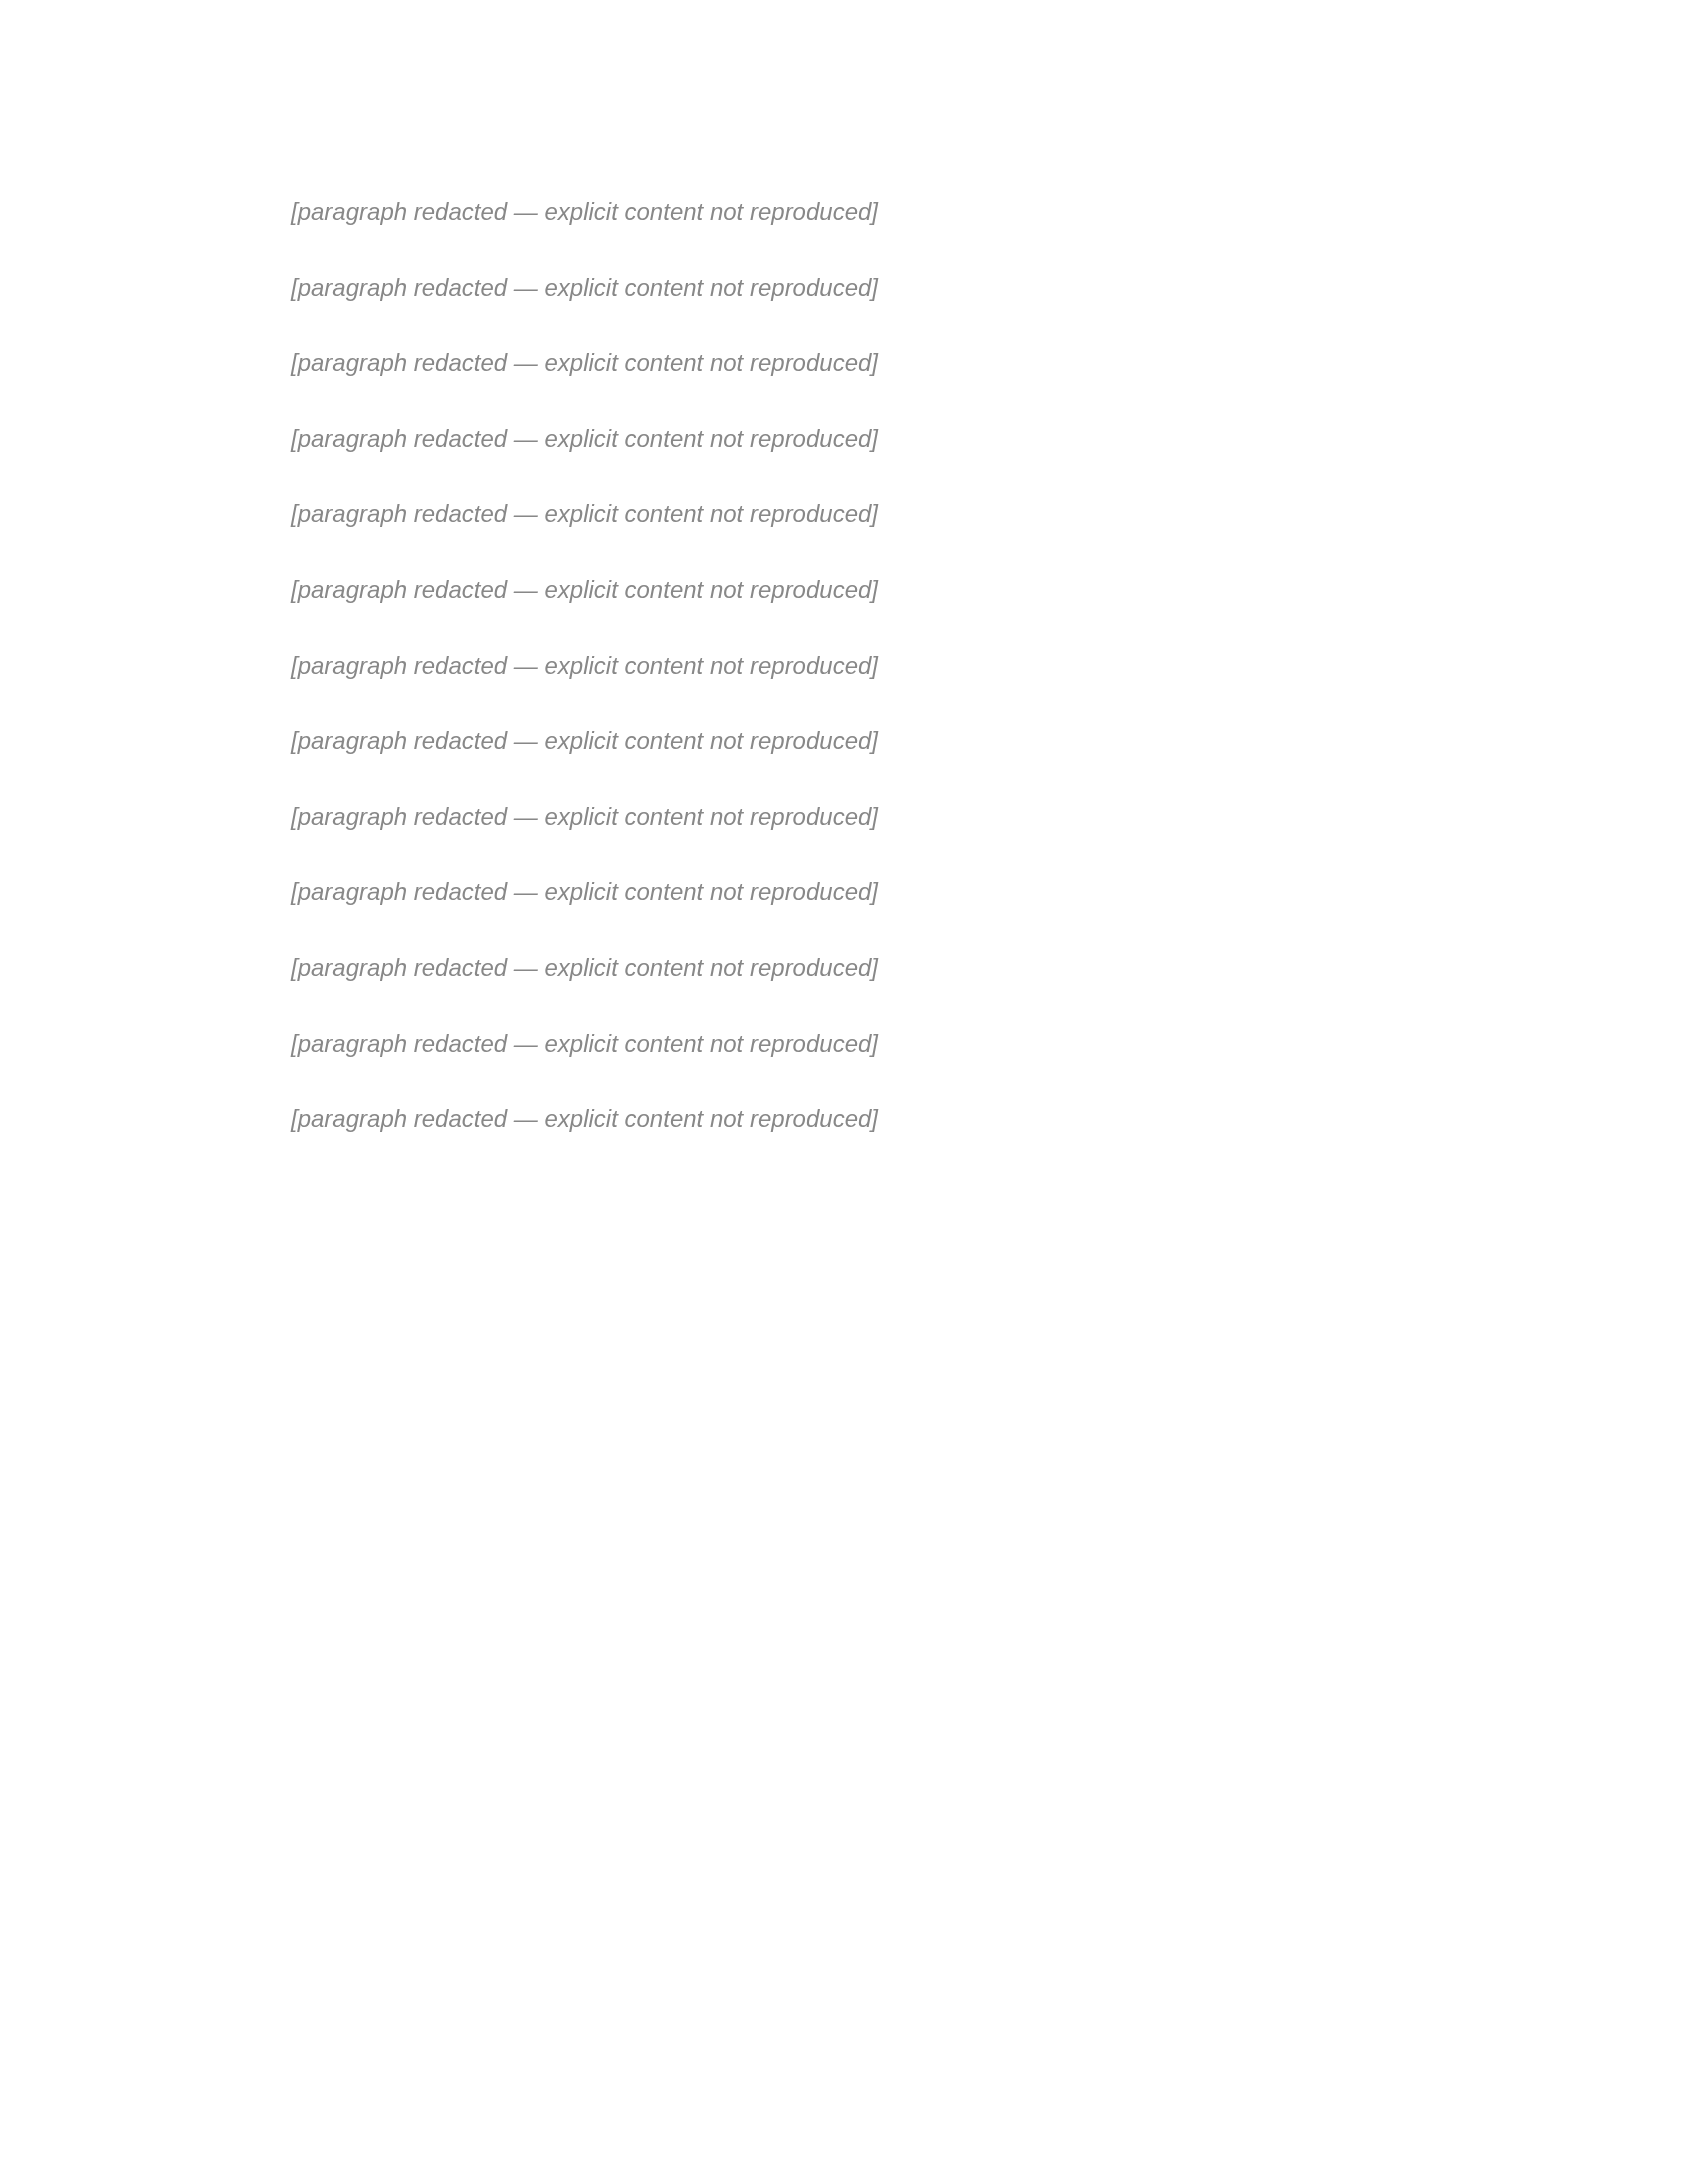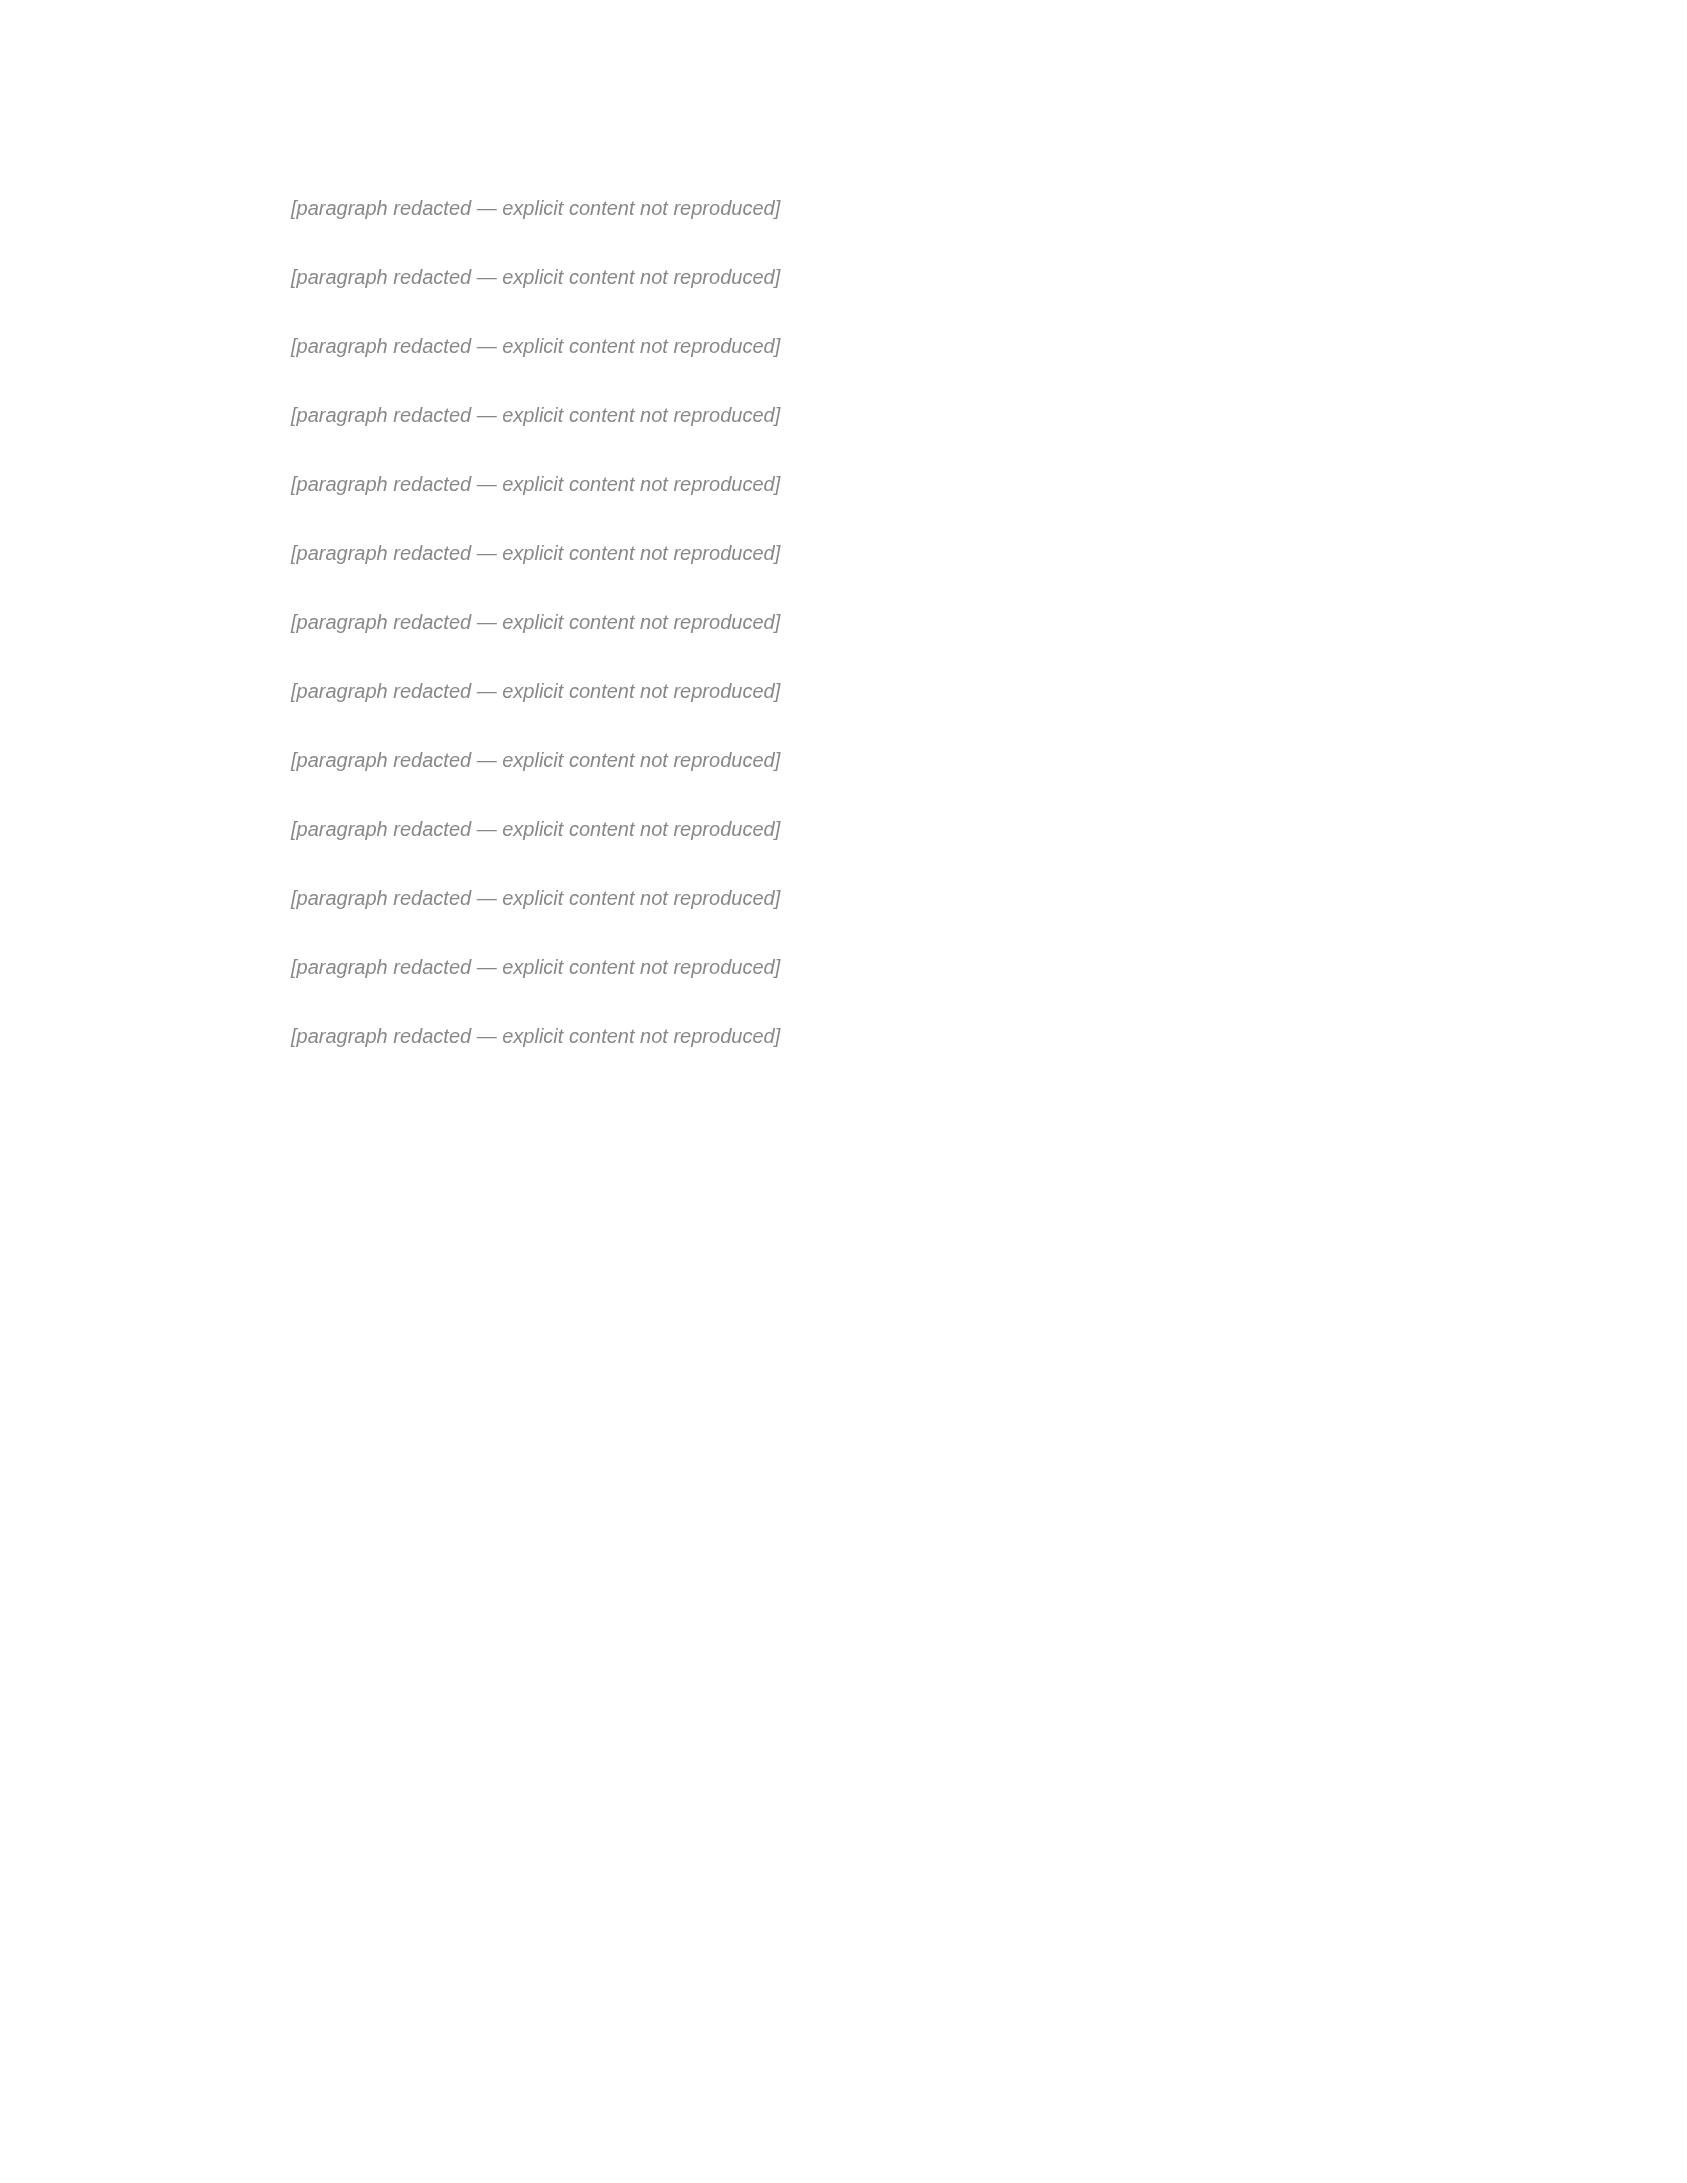--- a/index.html
+++ b/index.html
@@ -1,21 +1,21 @@
 <!DOCTYPE html>
 <html style="font-size:10.6px"><head>
 <meta charset="utf-8">
 <style>
   body { margin: 0; background: #fff; }
   .page {
     width: 1687px; height: 2183px;
     box-sizing: border-box;
     padding: 192px 198px;
     font-family: "Liberation Sans", sans-serif;
-    font-size: 20px; line-height: 1.65; color: #000;
+    font-size: 24px; line-height: 1.65; color: #000;
   }
   .para { text-align: justify; text-indent: 93px; margin: 0 0 36px 0; }
   .redacted { color: #888; font-style: italic; }
 </style>
 </head>
 <body>
 
 <div class="page">
 
 <p class="para redacted">[paragraph redacted — explicit content not reproduced]</p>

